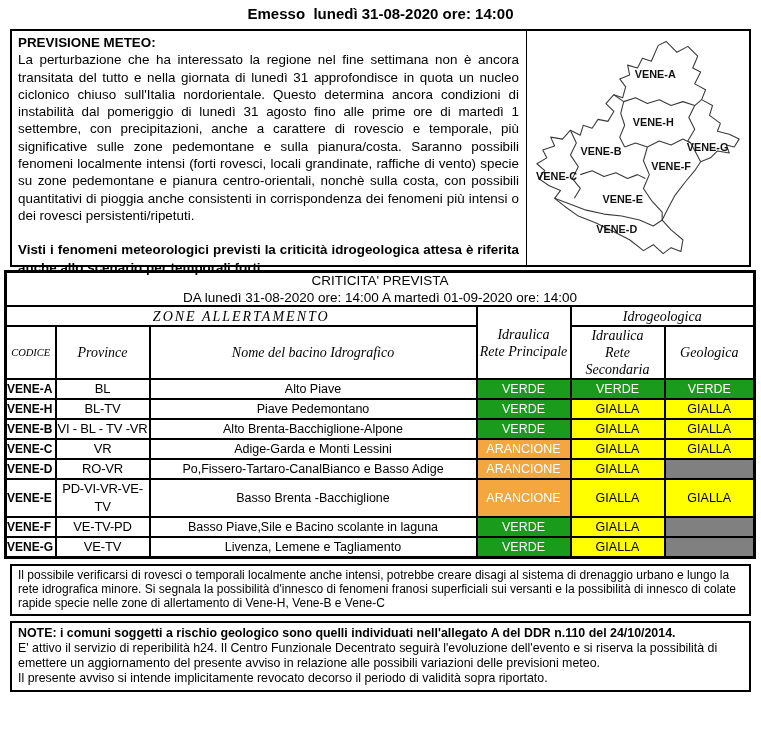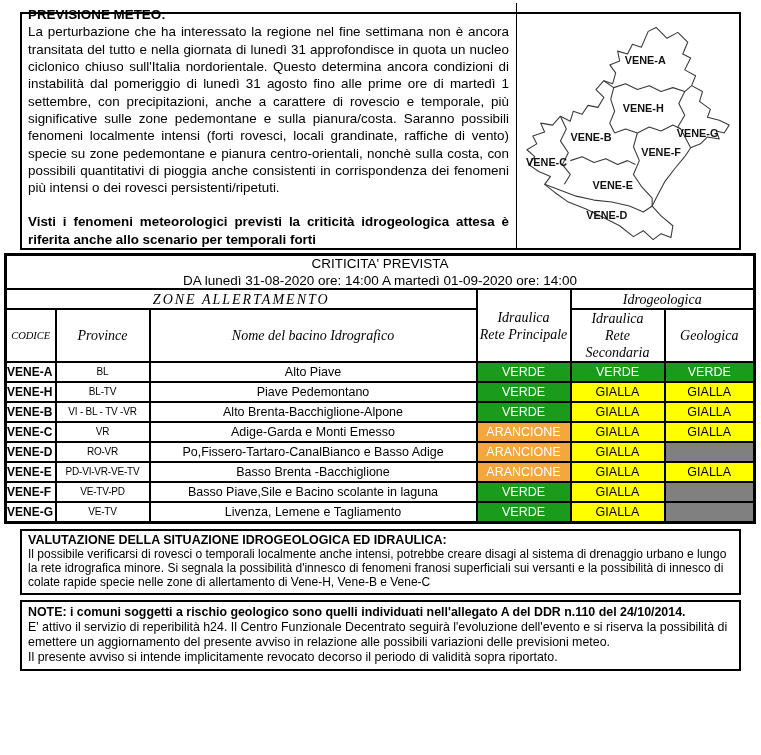--- a/index.html
+++ b/index.html
@@ -6,21 +6,21 @@
   body{font-family:"Liberation Sans",sans-serif;color:#000;}
   .page{width:761px;height:755px;}
 
   
   header{text-align:center;padding-top:5px;}
   .org{font-size:13px;font-weight:bold;margin-bottom:9px;}
   .title{font-size:17px;margin-bottom:9px;letter-spacing:0.2px;}
   .issued{font-size:15px;font-weight:bold;white-space:pre;}
 
   
-  .box{border:2px solid #000;margin:0 20px;align-items:flex-end;}
+  .box{border:2px solid #000;margin:0 10px;}
 
   
   .meteo{margin-top:7px;height:234px;display:flex;}
   .meteo-text{width:527px;padding:3px 7px 0 6px;font-size:13.4px;line-height:17.3px;text-align:justify;border-right:1px solid #000;box-sizing:border-box;}
   .meteo-text p{margin:0;}
   .b{font-weight:bold;}
   .emph{margin-top:17px !important;}
   .meteo-map{flex:1;position:relative;}
   .meteo-map svg{display:block;margin:1px auto 0;}
   .map-label{font-size:11px;font-weight:600;fill:#111;font-family:"Liberation Sans",sans-serif;}
@@ -28,38 +28,39 @@
   
   table.crit{border-collapse:collapse;table-layout:fixed;width:752px;margin:3px 4px 0;border:3px solid #000;}
   table.crit th,table.crit td{border:2px solid #000;padding:0;overflow:hidden;}
   .t-title{font-weight:normal;text-align:center;font-size:13.5px;padding:2px 0;}
   .t-title .l1{margin-bottom:2px;}
   .ser{font-family:"Liberation Serif",serif;font-style:italic;font-weight:normal;font-size:14px;text-align:center;white-space:pre-line;line-height:17px;}
   .zone-hdr{letter-spacing:2px;font-size:14px;height:18px;}
   .codice{font-size:10.5px;}
   tbody td{height:18px;font-size:12.5px;text-align:center;line-height:18px;}
   td.code{font-weight:bold;font-size:12px;text-align:left;padding-left:2px;}
-  td.prov{font-size:10px;letter-spacing:-0.2px;}
+  td.prov{font-size:13px;letter-spacing:-0.2px;}
   td.lvl{font-weight:500;}
 
   
   .valu{margin-top:5px;padding:3px 6px;font-size:12px;line-height:13.9px;}
   .valu p{margin:0;}
   .valu .hd{font-size:12.5px;}
 
   
   .note{margin-top:5px;padding:3px 6px 4px;font-size:12.4px;line-height:15px;}
   .note p{margin:0;}
 </style>
 </head>
 <body>
 
 <div class="page">
 
   <header>
+    <div class="issued">Emesso  lunedì 31-08-2020 ore: 14:00</div>
   </header>
 
   <section class="box meteo">
     <div class="meteo-text">
       <div class="b">PREVISIONE METEO:</div>
       <p>La perturbazione che ha interessato la regione nel fine settimana non è ancora transitata del tutto e nella giornata di lunedì 31 approfondisce in quota un nucleo ciclonico chiuso sull'Italia nordorientale. Questo determina ancora condizioni di instabilità dal pomeriggio di lunedì 31 agosto fino alle prime ore di martedì 1 settembre, con precipitazioni, anche a carattere di rovescio e temporale, più significative sulle zone pedemontane e sulla pianura/costa. Saranno possibili fenomeni localmente intensi (forti rovesci, locali grandinate, raffiche di vento) specie su zone pedemontane e pianura centro-orientali, nonchè sulla costa, con possibili quantitativi di pioggia anche consistenti in corrispondenza dei fenomeni più intensi o dei rovesci persistenti/ripetuti.</p>
       <p class="b emph">Visti i fenomeni meteorologici previsti la criticità idrogeologica attesa è riferita anche allo scenario per temporali forti</p>
     </div>
     <div class="meteo-map">
       <svg width="222" height="230" viewBox="0 0 225 232">
@@ -139,21 +140,21 @@
         <td class="code">VENE-B</td>
         <td class="prov">VI - BL - TV -VR</td>
         <td class="bac">Alto Brenta-Bacchiglione-Alpone</td>
         <td class="lvl" style="background: rgb(27, 155, 27); color: rgb(255, 255, 255);">VERDE</td>
         <td class="lvl" style="background: rgb(255, 255, 0); color: rgb(0, 0, 0);">GIALLA</td>
         <td class="lvl" style="background: rgb(255, 255, 0); color: rgb(0, 0, 0);">GIALLA</td>
       </tr>
       <tr>
         <td class="code">VENE-C</td>
         <td class="prov">VR</td>
-        <td class="bac">Adige-Garda e Monti Emesso</td>
+        <td class="bac">Adige-Garda e Monti Lessini</td>
         <td class="lvl" style="background: rgb(244, 166, 63); color: rgb(255, 255, 255);">ARANCIONE</td>
         <td class="lvl" style="background: rgb(255, 255, 0); color: rgb(0, 0, 0);">GIALLA</td>
         <td class="lvl" style="background: rgb(255, 255, 0); color: rgb(0, 0, 0);">GIALLA</td>
       </tr>
       <tr>
         <td class="code">VENE-D</td>
         <td class="prov">RO-VR</td>
         <td class="bac">Po,Fissero-Tartaro-CanalBianco e Basso Adige</td>
         <td class="lvl" style="background: rgb(244, 166, 63); color: rgb(255, 255, 255);">ARANCIONE</td>
         <td class="lvl" style="background: rgb(255, 255, 0); color: rgb(0, 0, 0);">GIALLA</td>
@@ -180,21 +181,20 @@
         <td class="prov">VE-TV</td>
         <td class="bac">Livenza, Lemene e Tagliamento</td>
         <td class="lvl" style="background: rgb(27, 155, 27); color: rgb(255, 255, 255);">VERDE</td>
         <td class="lvl" style="background: rgb(255, 255, 0); color: rgb(0, 0, 0);">GIALLA</td>
         <td class="lvl" style="background: rgb(128, 128, 128); color: rgb(128, 128, 128);"></td>
       </tr>
     </tbody>
   </table>
 
   <section class="box valu">
-    <p class="b hd">VALUTAZIONE DELLA SITUAZIONE IDROGEOLOGICA ED IDRAULICA:</p>
     <p>Il possibile verificarsi di rovesci o temporali localmente anche intensi, potrebbe creare disagi al sistema di drenaggio urbano e lungo la rete idrografica minore. Si segnala la possibilità d'innesco di fenomeni franosi superficiali sui versanti e la possibilità di innesco di colate rapide specie nelle zone di allertamento di Vene-H, Vene-B e Vene-C</p>
   </section>
 
   <section class="box note">
     <p class="b">NOTE: i comuni soggetti a rischio geologico sono quelli individuati nell'allegato A del DDR n.110 del 24/10/2014.</p>
     <p>E' attivo il servizio di reperibilità h24. Il Centro Funzionale Decentrato seguirà l'evoluzione dell'evento e si riserva la possibilità di emettere un aggiornamento del presente avviso in relazione alle possibili variazioni delle previsioni meteo.</p>
     <p>Il presente avviso si intende implicitamente revocato decorso il periodo di validità sopra riportato.</p>
   </section>
 
 </div>

